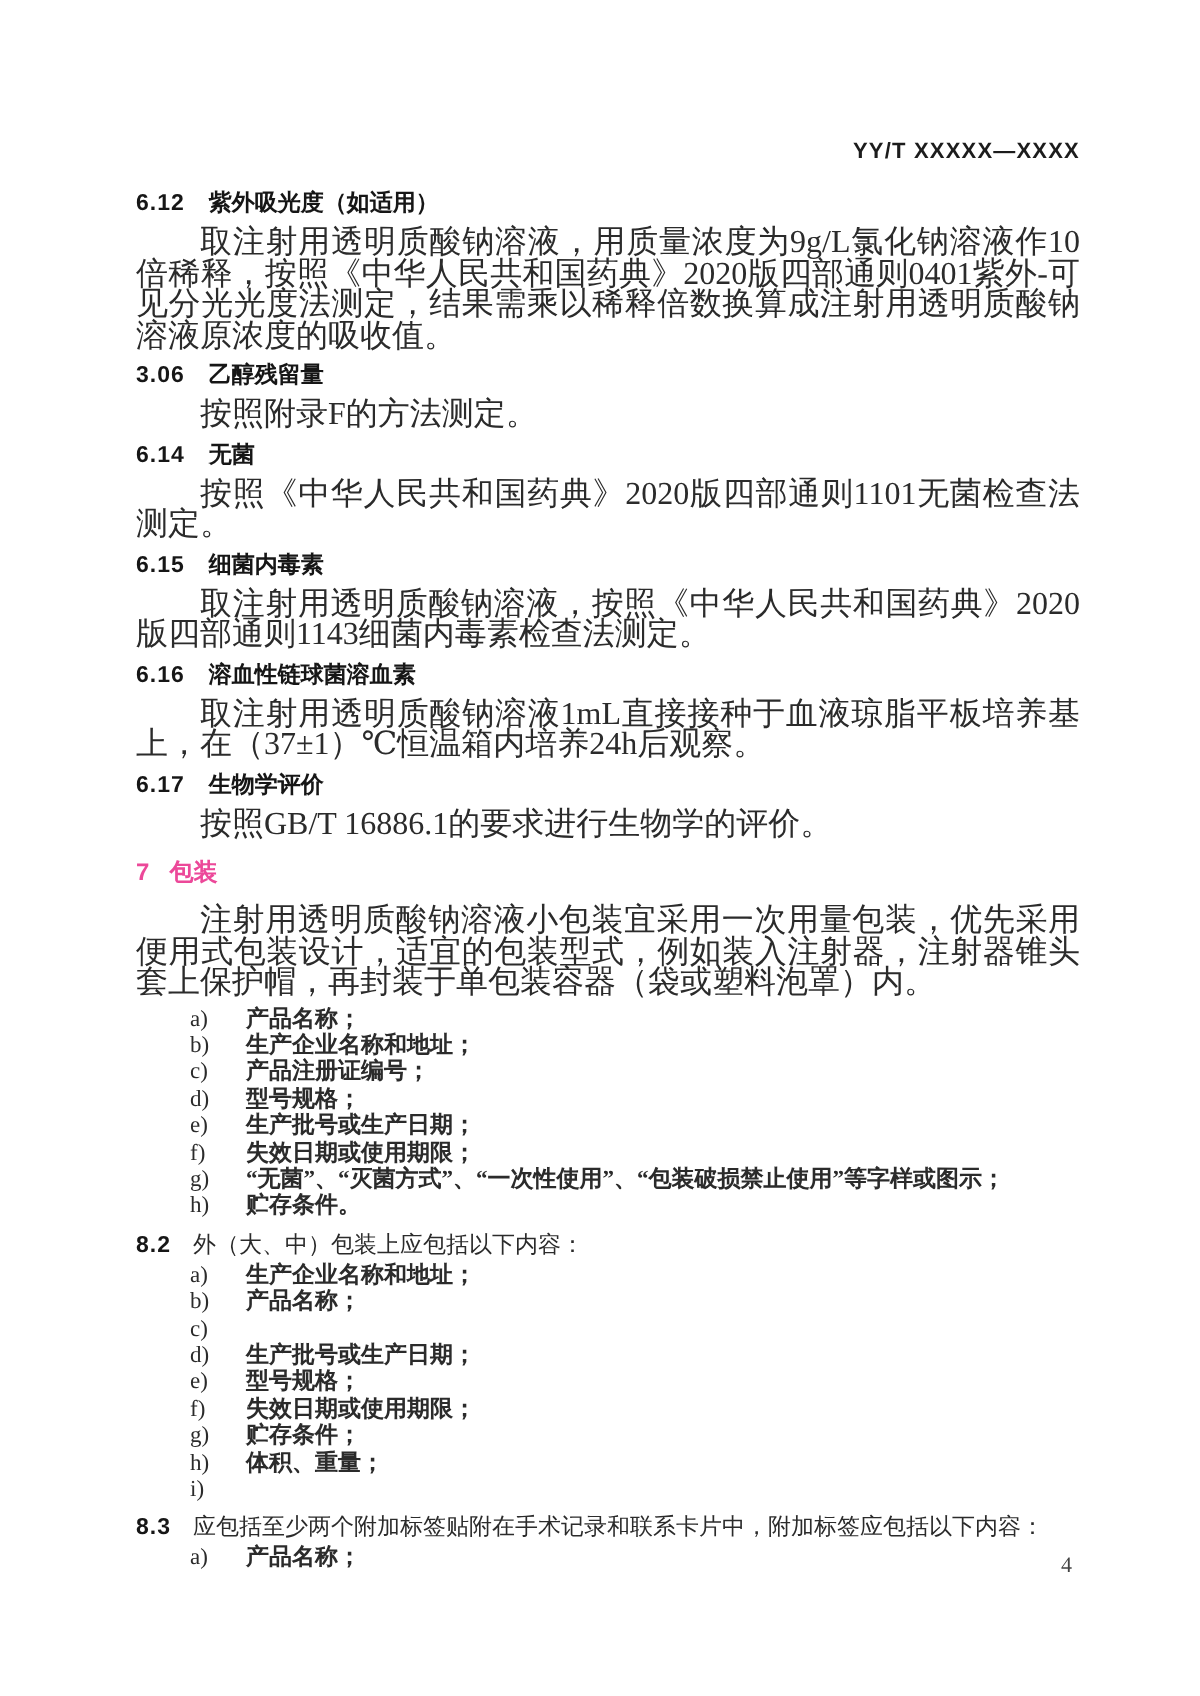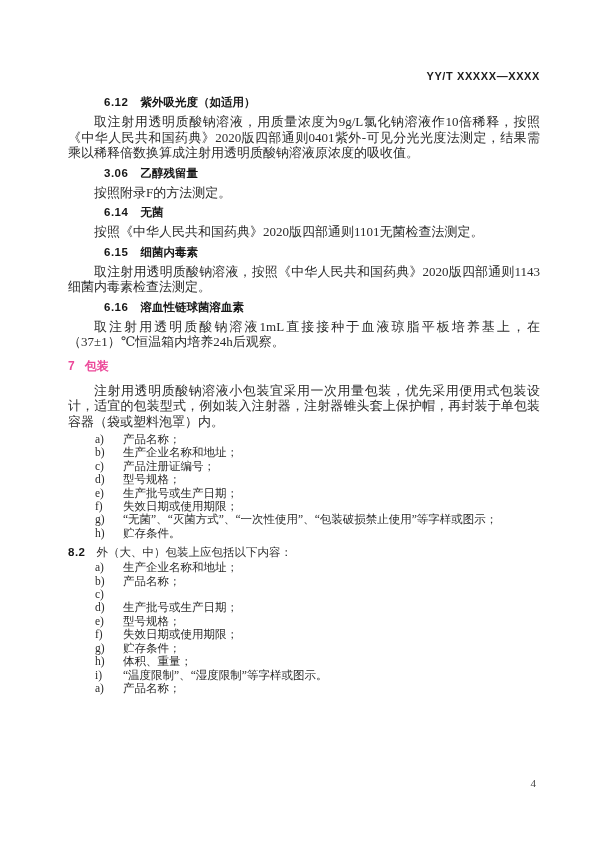--- a/index.html
+++ b/index.html
@@ -36,21 +36,21 @@
   }
   
   .h3 {
     font-family: "Liberation Sans", "DejaVu Sans", sans-serif;
     font-weight: bold;
     font-size: 11.5px;
     line-height: 14px;
     color: #161616;
     margin: 5px 0 5px 0;
   }
-  .h3 .num { margin-right: 12px; letter-spacing: 0.5px; margin-left: 36px; }
+  .h3 .num { margin-right: 12px; letter-spacing: 0.5px; }
   
   .h2 {
     font-family: "Liberation Sans", "DejaVu Sans", sans-serif;
     font-weight: bold;
     font-size: 12px;
     line-height: 15px;
     color: #ec4899;
     margin: 9px 0 9px 0;
   }
   .h2 .num { margin-right: 10px; }
@@ -63,35 +63,35 @@
   }
   .clause .num {
     font-family: "Liberation Sans", "DejaVu Sans", sans-serif;
     font-weight: bold;
     color: #161616;
     margin-right: 11px;
     letter-spacing: 0.5px;
   }
   
   .p {
-    font-size: 13px;
+    font-size: 16px;
     line-height: 15.5px;
     text-align: justify;
     text-indent: 2em;
     margin: 0 0 4px 0;
   }
   
   .li {
     display: flex;
     font-size: 11.5px;
     line-height: 13.4px;
     padding-left: 27px;
   }
   .li .letter { flex: none; width: 28px; }
-  .li .litxt { flex: 1; }
+  .li .litxt { flex: 1; font-weight: bold; }
   .page-number {
     position: absolute;
     top: 777px;
     right: 64px;
     font-size: 11px;
     color: #444444;
   }
 </style>
 </head>
 <body>
@@ -105,20 +105,22 @@
       <div class="h3"><span class="num">6.12</span><span class="txt">紫外吸光度（如适用）</span></div>
       <div class="p">取注射用透明质酸钠溶液，用质量浓度为9g/L氯化钠溶液作10倍稀释，按照《中华人民共和国药典》2020版四部通则0401紫外-可见分光光度法测定，结果需乘以稀释倍数换算成注射用透明质酸钠溶液原浓度的吸收值。</div>
       <div class="h3"><span class="num">3.06</span><span class="txt">乙醇残留量</span></div>
       <div class="p">按照附录F的方法测定。</div>
       <div class="h3"><span class="num">6.14</span><span class="txt">无菌</span></div>
       <div class="p">按照《中华人民共和国药典》2020版四部通则1101无菌检查法测定。</div>
       <div class="h3"><span class="num">6.15</span><span class="txt">细菌内毒素</span></div>
       <div class="p">取注射用透明质酸钠溶液，按照《中华人民共和国药典》2020版四部通则1143细菌内毒素检查法测定。</div>
       <div class="h3"><span class="num">6.16</span><span class="txt">溶血性链球菌溶血素</span></div>
       <div class="p">取注射用透明质酸钠溶液1mL直接接种于血液琼脂平板培养基上，在（37±1）℃恒温箱内培养24h后观察。</div>
+      <div class="h3"><span class="num">6.17</span><span class="txt">生物学评价</span></div>
+      <div class="p">按照GB/T 16886.1的要求进行生物学的评价。</div>
       <div class="h2"><span class="num">7</span><span class="txt">包装</span></div>
       <div class="p">注射用透明质酸钠溶液小包装宜采用一次用量包装，优先采用便用式包装设计，适宜的包装型式，例如装入注射器，注射器锥头套上保护帽，再封装于单包装容器（袋或塑料泡罩）内。</div>
       <div class="li">
         <span class="letter">a)</span>
         <span class="litxt">产品名称；</span>
       </div>
       <div class="li">
         <span class="letter">b)</span>
         <span class="litxt">生产企业名称和地址；</span>
       </div>
@@ -173,22 +175,22 @@
       <div class="li">
         <span class="letter">g)</span>
         <span class="litxt">贮存条件；</span>
       </div>
       <div class="li">
         <span class="letter">h)</span>
         <span class="litxt">体积、重量；</span>
       </div>
       <div class="li">
         <span class="letter">i)</span>
-        <span class="litxt">“温度限制”、“湿度限制”等字样或图示。</span>
       </div>
+      <div class="clause"><span class="num">8.3</span><span class="txt">应包括至少两个附加标签贴附在手术记录和联系卡片中，附加标签应包括以下内容：</span></div>
       <div class="li">
         <span class="letter">a)</span>
         <span class="litxt">产品名称；</span>
       </div>
     </div>
 
   <div class="page-number">4</div>
 </div>
 
 </body></html>

